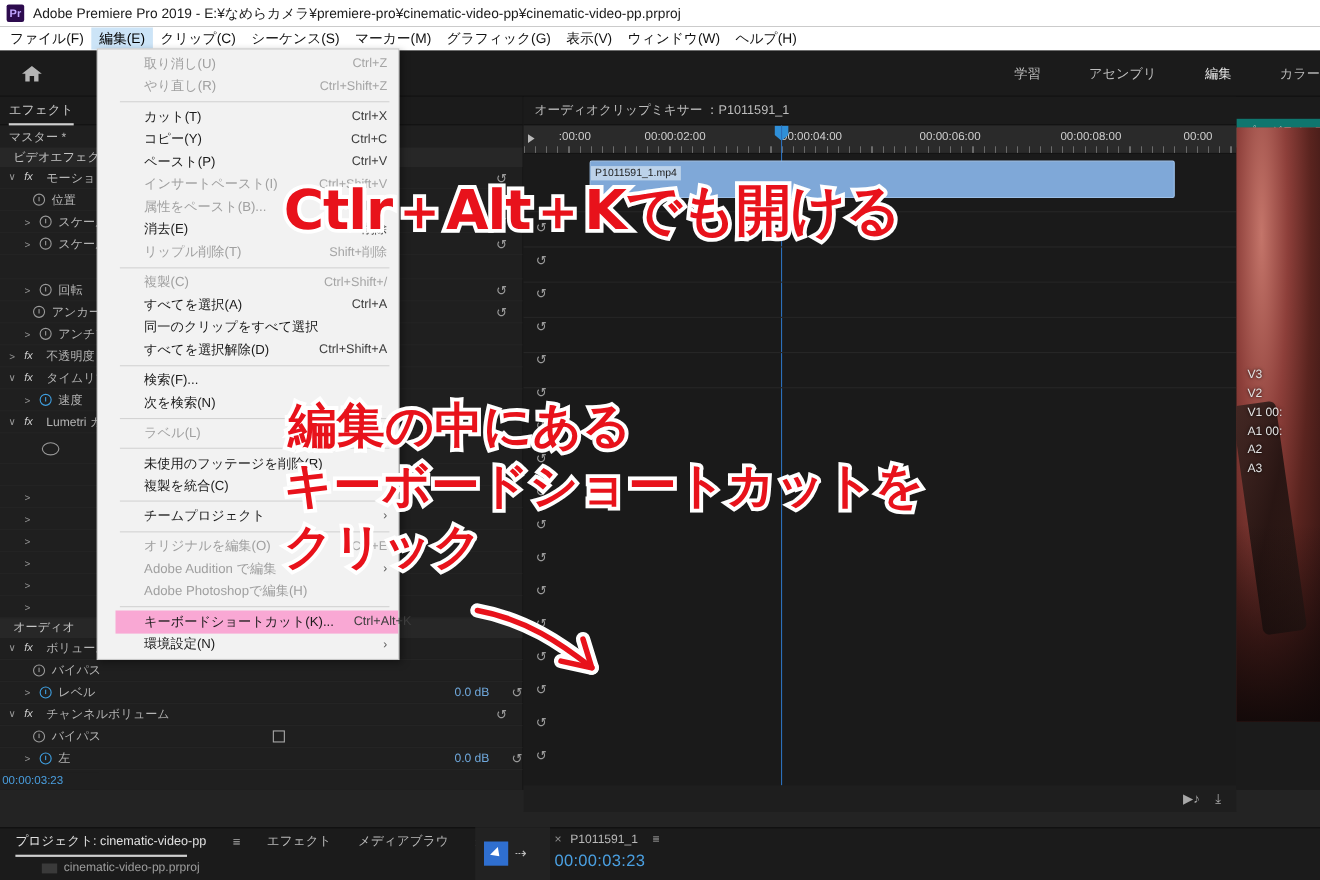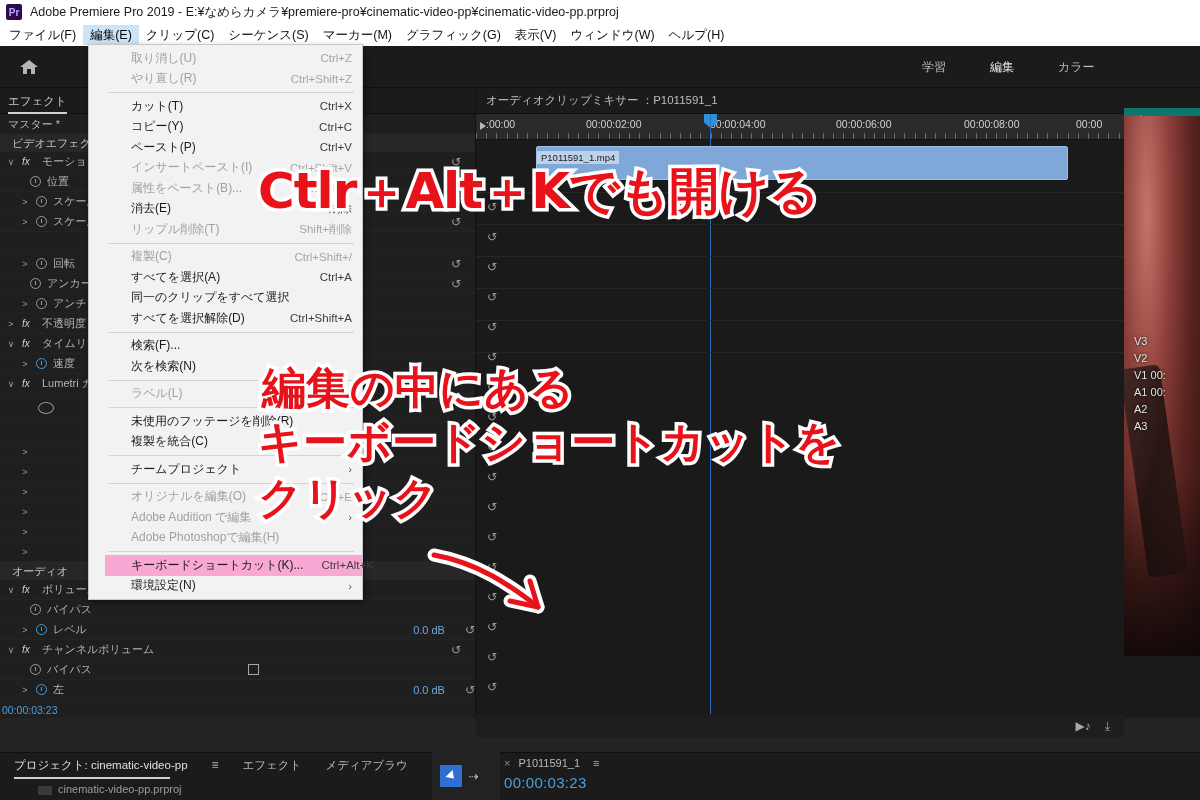--- a/index.html
+++ b/index.html
@@ -306,20 +306,21 @@
   </div>
 
   <div class="ws-bar"></div>
   <div class="home-btn">
     <svg width="20" height="18" viewBox="0 0 20 18">
         <path d="M10 2 L19 9 H16 V16 H12 V11 H8 V16 H4 V9 H1 Z" fill="#b4b4b4"></path>
       </svg>
   </div>
   <div class="ws-tabs">
     <div class="ws-tab">学習</div>
+    <div class="ws-tab">アセンブリ</div>
     <div class="ws-tab active">編集</div>
     <div class="ws-tab">カラー</div>
   </div>
 
   <div class="left-panel">
     <div class="panel-tabrow">
       <div class="panel-tab active">エフェクト</div>
     </div>
     <div class="sub-head">マスター *</div>
     <div class="row-head">ビデオエフェクト</div>
@@ -445,21 +446,21 @@
     <div class="left-tc">00:00:03:23</div>
   </div>
 
   <div class="tl-panel">
     <div class="tl-tabrow">
       <div class="tl-tab">オーディオクリップミキサー ：P1011591_1</div>
     </div>
 
     <div class="tl-ruler">
       <div class="play-arrow"></div>
-      <div class="tick-label" style="left:10px">:00:00</div>
+      <div class="tick-label" style="left:32px">:00:00</div>
       <div class="tick-label" style="left:110px">00:00:02:00</div>
       <div class="tick-label" style="left:234px">00:00:04:00</div>
       <div class="tick-label" style="left:360px">00:00:06:00</div>
       <div class="tick-label" style="left:488px">00:00:08:00</div>
       <div class="tick-label" style="left:600px">00:00</div>
       <div class="ticks"></div>
     </div>
 
     <div class="tl-body">
       <div class="pl-head"></div>

